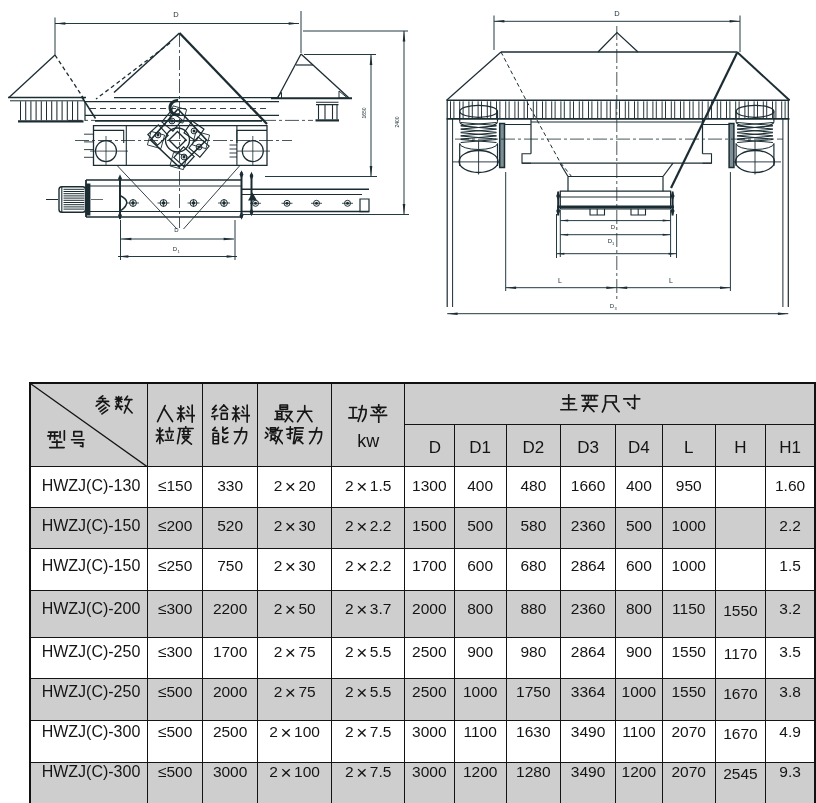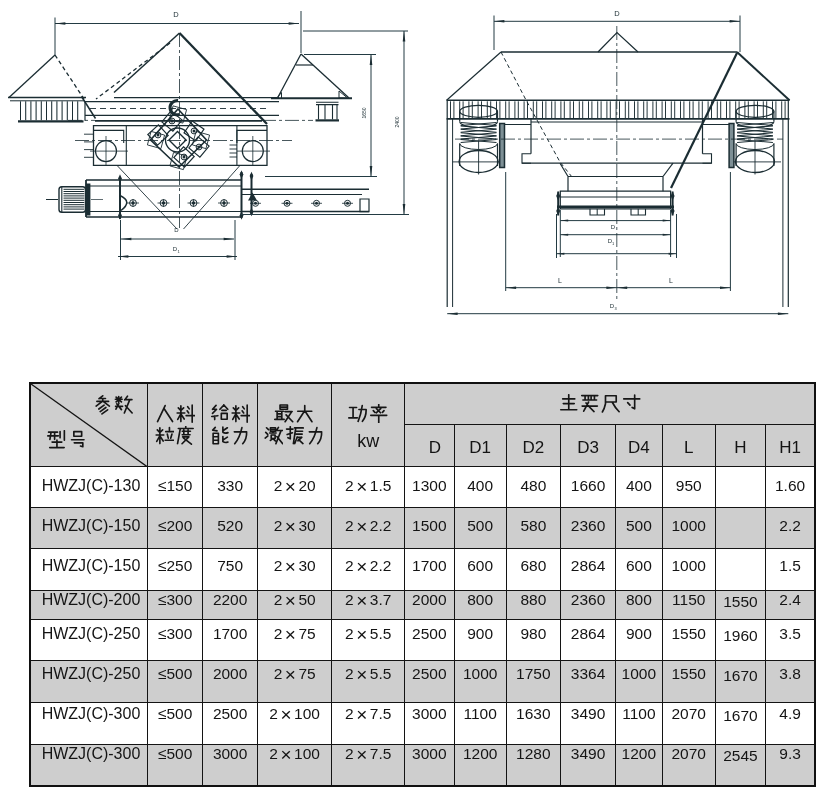--- a/index.html
+++ b/index.html
@@ -614,48 +614,48 @@
         <td>2<span class="x">×</span>2.2</td>
         <td>1700</td>
         <td>600</td>
         <td>680</td>
         <td>2864</td>
         <td>600</td>
         <td>1000</td>
         <td></td>
         <td>1.5</td>
       </tr>
- <tr class="g" style="height:29px">
+ <tr class="g" style="height:47px">
         <td class="mod">HWZJ(C)-200</td>
         <td>≤300</td>
         <td>2200</td>
         <td>2<span class="x">×</span>50</td>
         <td>2<span class="x">×</span>3.7</td>
         <td>2000</td>
         <td>800</td>
         <td>880</td>
         <td>2360</td>
         <td>800</td>
         <td>1150</td>
         <td><span class="hval">1550</span></td>
-        <td>2.4</td>
+        <td>3.2</td>
       </tr>
  <tr class="w" style="height:41.65px">
         <td class="mod">HWZJ(C)-250</td>
         <td>≤300</td>
         <td>1700</td>
         <td>2<span class="x">×</span>75</td>
         <td>2<span class="x">×</span>5.5</td>
         <td>2500</td>
         <td>900</td>
         <td>980</td>
         <td>2864</td>
         <td>900</td>
         <td>1550</td>
-        <td><span class="hval">1960</span></td>
+        <td><span class="hval">1170</span></td>
         <td>3.5</td>
       </tr>
  <tr class="g" style="height:41.65px">
         <td class="mod">HWZJ(C)-250</td>
         <td>≤500</td>
         <td>2000</td>
         <td>2<span class="x">×</span>75</td>
         <td>2<span class="x">×</span>5.5</td>
         <td>2500</td>
         <td>1000</td>

